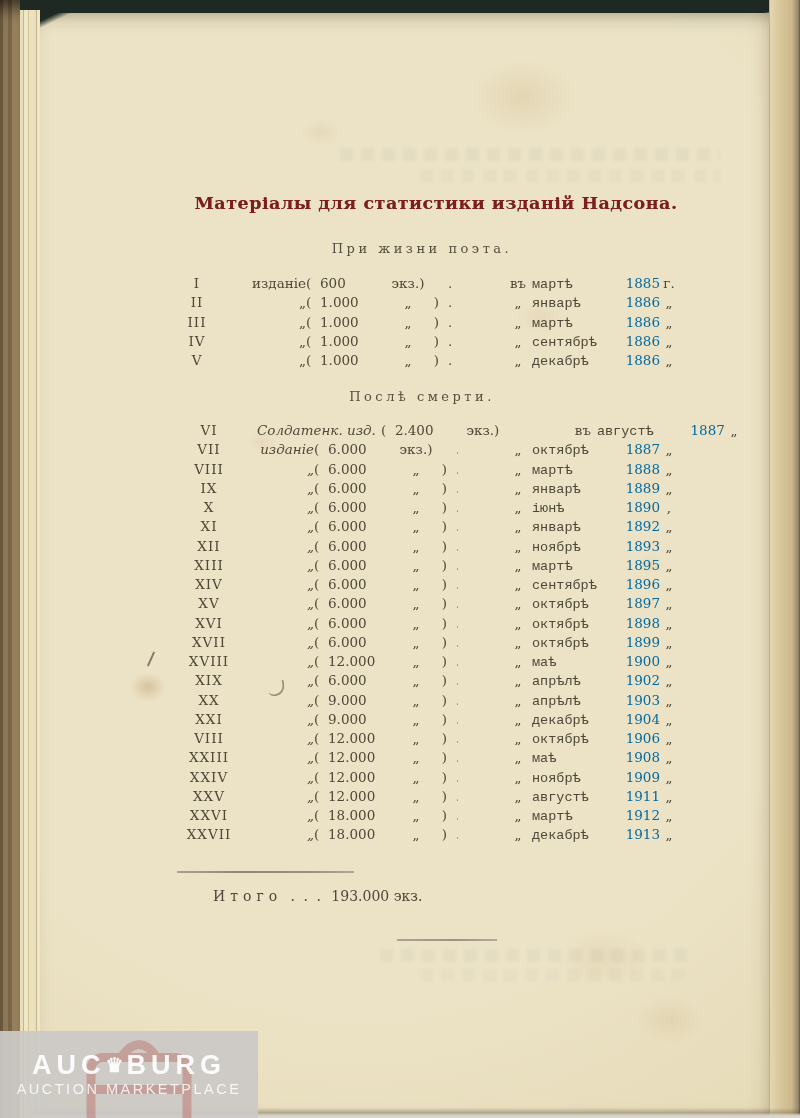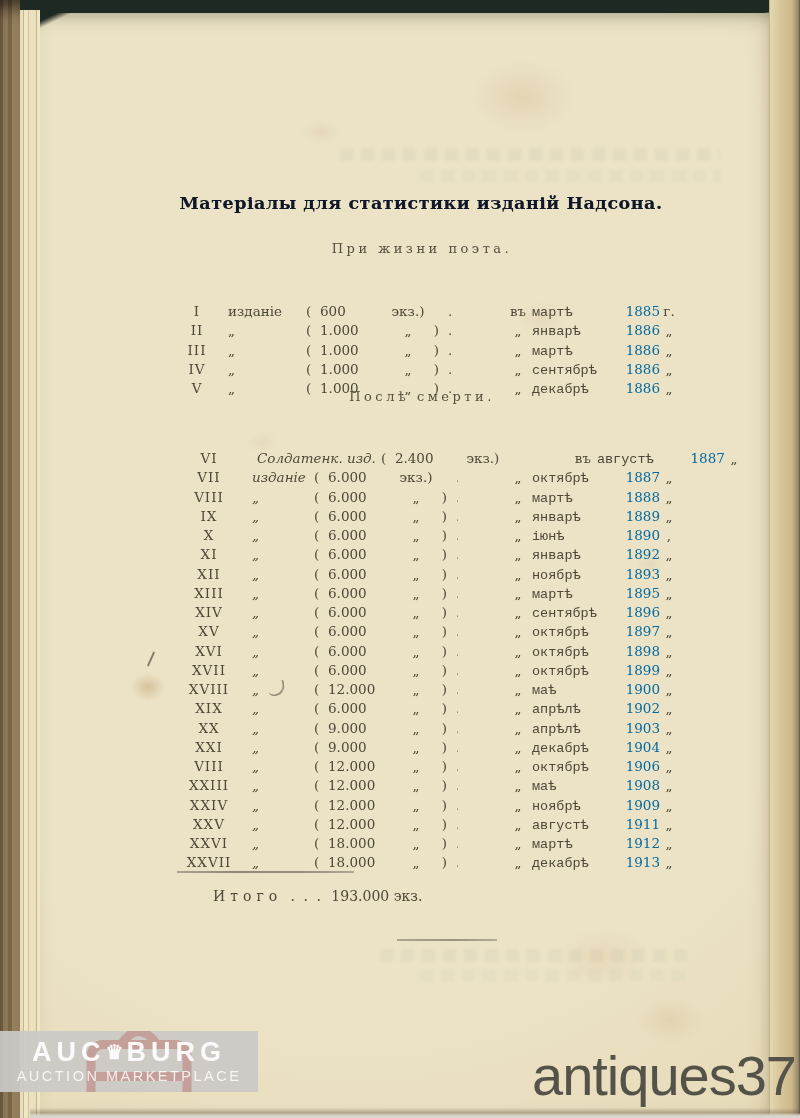--- a/index.html
+++ b/index.html
@@ -39,57 +39,57 @@
   .ghost{position:absolute;pointer-events:none;filter:blur(1.6px);
     background:repeating-linear-gradient(90deg, rgba(110,130,130,.13) 0 13px, rgba(110,130,130,0) 13px 21px);}
   .mark-slash{position:absolute;left:150px;top:651px;width:2px;height:16px;
     background:#6a6354;transform:rotate(24deg);border-radius:2px;opacity:.8;}
   .mark-pen{position:absolute;left:268px;top:681px;width:15px;height:13px;
     border:2px solid #5a5448;border-top:none;border-left:none;
     border-radius:0 0 12px 7px;transform:rotate(-10deg);opacity:.55;}
 
   
   .content{position:absolute;inset:0;color:var(--ink);}
-  .doc-title{position:absolute;top:193px;left:165px;width:512px;text-align:center;
-    font-weight:bold;font-size:17.5px;letter-spacing:.5px;color:#0f172a;
+  .doc-title{position:absolute;top:193px;left:180px;width:512px;text-align:center;
+    font-weight:bold;font-size:17.5px;letter-spacing:.5px;color:#7f1d1d;
     text-shadow:0 0 .4px rgba(69,64,46,.6);}
   .sec-head{position:absolute;left:166px;width:512px;text-align:center;
     font-size:13px;letter-spacing:3.5px;color:#55503f;}
   .head1{top:241px;}
   .head2{top:389px;}
   .table{position:absolute;left:166px;width:512px;}
   .t1{top:275px;}
   .t2{top:422px;}
   .r{display:flex;align-items:baseline;height:19.25px;font-size:13.5px;
      color:var(--ink);white-space:nowrap;}
   .c{flex:0 0 auto;overflow:visible;}
   .num{width:62px;text-align:center;letter-spacing:1px;}
   .t2 .num{width:86px;}
-  .lab{width:78px;text-align:left;margin-top:28px;}
+  .lab{width:78px;text-align:right;}
   .t2 .lab{width:62px;font-style:italic;}
   .open{width:14px;}
   .qty{width:66px;text-align:left;}
   .unit{width:44px;text-align:center;}
   .close{width:13px;text-align:center;}
   .dots{flex:1 1 auto;overflow:hidden;padding-left:5px;letter-spacing:1px;color:#5a5444;}
   .prep{width:24px;text-align:center;margin-left:48px;}
   .month{width:86px;text-align:left;padding-left:2px;font-family:Liberation Mono, monospace;}
   .year{width:42px;text-align:right;color:#0369a1;}
   .suf{width:18px;text-align:center;}
   .r.wide .lab{width:auto;padding:0 5px;}
   .rule1{position:absolute;top:871px;left:177px;width:177px;height:2px;opacity:.75;
     background:linear-gradient(90deg,#938d7e,#6e685b 35%,#7d7769 75%,#9a9484);}
   .rule2{position:absolute;top:939px;left:397px;width:100px;height:2px;opacity:.65;
     background:linear-gradient(90deg,#8a8475,#6e685b 55%,#938d7e);}
   .total-line{position:absolute;top:888px;left:213px;font-size:14px;color:var(--ink);}
   .total-line .tl-label{letter-spacing:5px;}
   .total-line .tl-dots{letter-spacing:2px;margin:0 4px;}
 
   
-  .wm-left{position:absolute;left:0;top:1031px;width:258px;height:61px;
+  .wm-left{position:absolute;left:0;top:1031px;width:258px;height:87px;
     background:rgba(203,201,198,.93);display:flex;flex-direction:column;
     align-items:center;justify-content:center;overflow:hidden;}
   .wm-logo{position:absolute;left:54%;top:50%;transform:translate(-50%,-50%);opacity:.28;}
   .wm-line1{position:relative;display:flex;align-items:center;
     font-family:"Liberation Sans",sans-serif;font-weight:bold;font-size:27px;
     color:rgba(255,255,255,.92);letter-spacing:5px;line-height:1;}
   .wm-crown{font-size:20px;margin:0 3px 2px 0;letter-spacing:0;}
   .wm-line2{position:relative;font-family:"Liberation Sans",sans-serif;font-size:14.5px;
     color:rgba(255,255,255,.82);letter-spacing:2.5px;margin-top:3px;line-height:1;}
   .wm-right{position:absolute;right:4px;top:1048px;
@@ -537,15 +537,14 @@
       </g>
     </svg>
     <div class="wm-line1">
       <span>AUC</span>
       <span class="wm-crown">♛</span>
       <span>BURG</span>
     </div>
     <div class="wm-line2">AUCTION MARKETPLACE</div>
   </div>
 
-  <div class="wm-right">antiques37</div>
 
 </div>
 
 </body></html>

